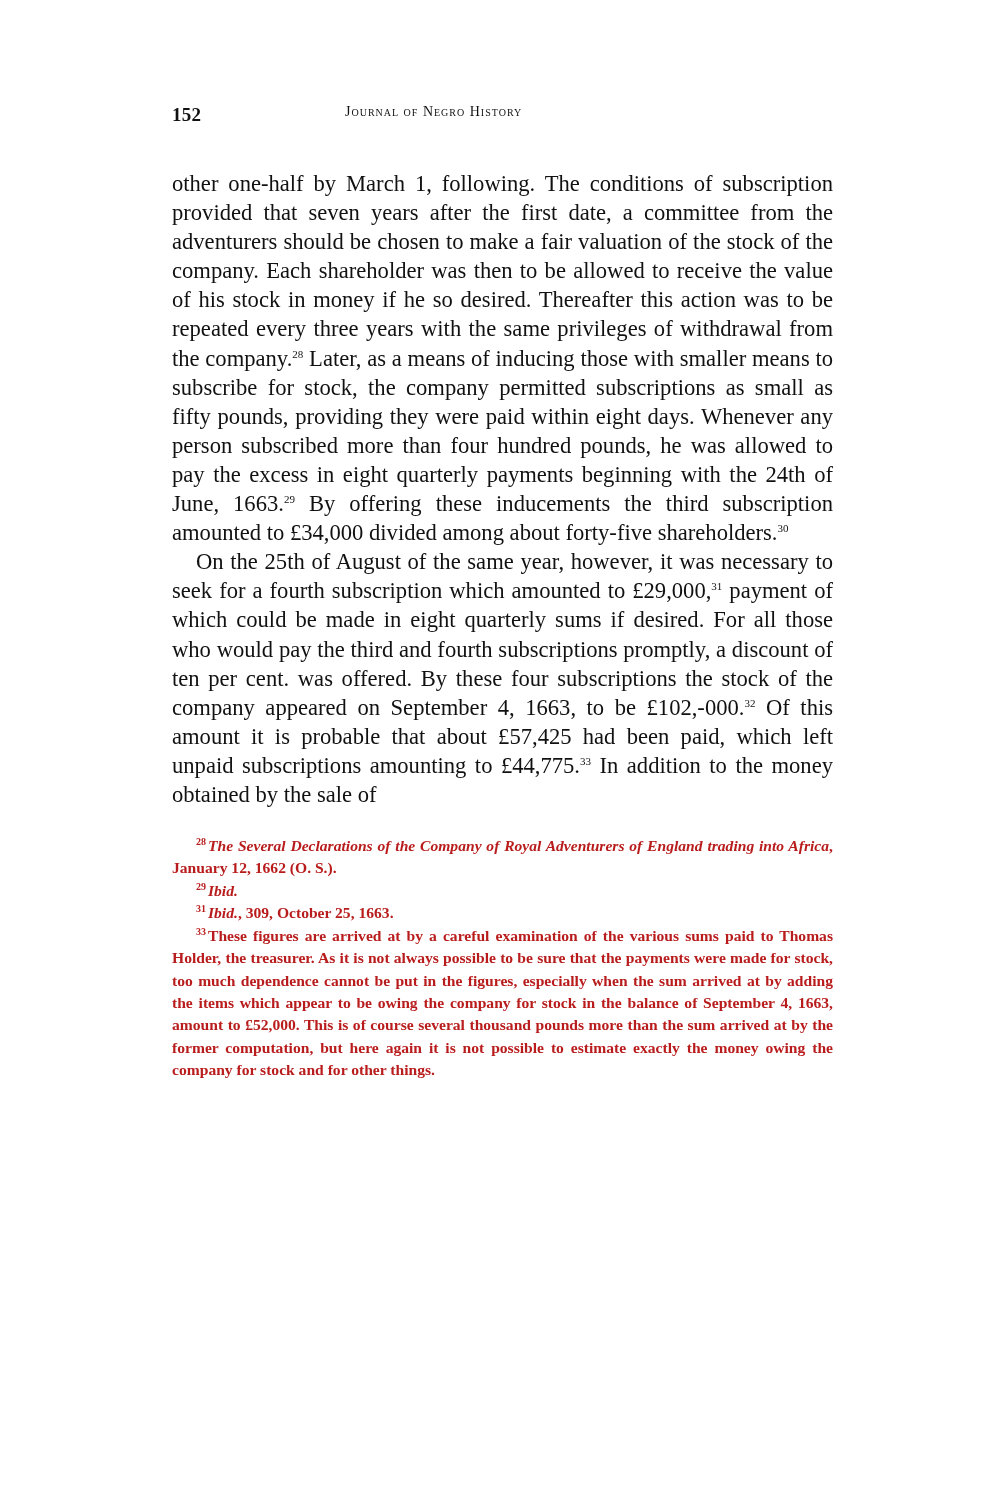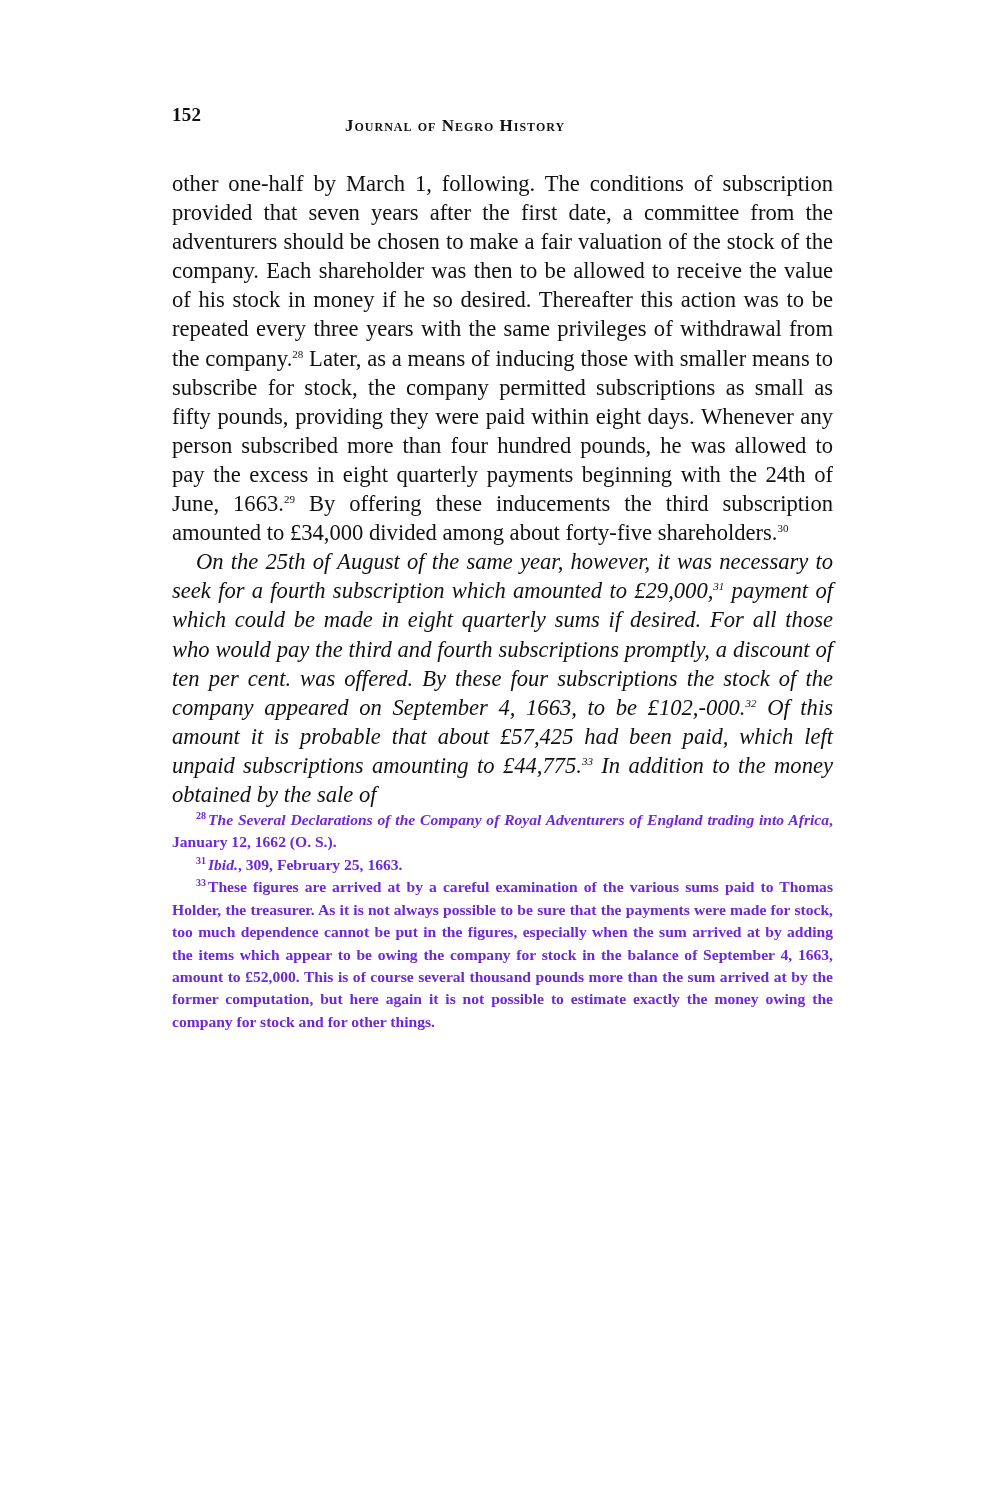--- a/index.html
+++ b/index.html
@@ -32,52 +32,51 @@
     position: absolute;
     left: 0;
     top: 0;
     font-size: 19px;
     font-weight: bold;
     letter-spacing: 0.3px;
   }
   .journal-title {
     position: absolute;
     left: 173px;
-    top: 12px;
+    top: 0;
     font-variant: small-caps;
-    font-weight: bold;
-    font-size: 17px;
+    font-weight: normal;
+    font-size: 14px;
     letter-spacing: 1px;
   }
   .body-text {
     margin-top: 37px;
     font-size: 22.6px;
     line-height: 29.1px;
     text-align: justify;
     hyphens: manual;
   }
   .body-text p {
     margin: 0;
   }
   .body-text p.indent {
     text-indent: 24px;
-    font-style: italic;
   }
   sup {
     font-size: 11px;
     line-height: 0;
     vertical-align: 0.75em;
   }
   .footnotes {
-    margin-top: 0;
+    margin-top: 26px;
     font-size: 15.6px;
     line-height: 22.4px;
     text-align: justify;
     font-weight: bold;
-    color: #6d28d9;
+    color: #b91c1c;
   }
   .footnote {
     margin: 0;
     text-indent: 24px;
   }
   .footnote sup {
     font-size: 10px;
     font-weight: bold;
     vertical-align: 0.6em;
     margin-right: 2px;
@@ -103,20 +102,23 @@
     <p class="indent">
       <span>On the 25th of August of the same year, however, it was necessary to seek for a fourth subscription which amounted to £29,000,</span><sup>31</sup><span> payment of which could be made in eight quar­terly sums if desired.  For all those who would pay the third and fourth subscriptions promptly, a discount of ten per cent. was offered.  By these four subscriptions the stock of the company appeared on September 4, 1663, to be £102,-000.</span><sup>32</sup><span>  Of this amount it is probable that about £57,425 had been paid, which left unpaid subscriptions amounting to £44,775.</span><sup>33</sup><span>  In addition to the money obtained by the sale of</span>
     </p>
   </div>
 
   <div class="footnotes">
     <p class="footnote">
       <sup>28</sup><i>The Several Declarations of the Company of Royal Adventurers of Eng­land trading into Africa</i><span>, January 12, 1662 (O. S.).</span>
     </p>
     <p class="footnote">
-      <sup>31</sup><i>Ibid.</i><span>, 309, February 25, 1663.</span>
+      <sup>29</sup><i>Ibid.</i><span></span>
+    </p>
+    <p class="footnote">
+      <sup>31</sup><i>Ibid.</i><span>, 309, October 25, 1663.</span>
     </p>
     <p class="footnote">
       <sup>33</sup><i></i><span>These figures are arrived at by a careful examination of the various sums paid to Thomas Holder, the treasurer.  As it is not always possible to be sure that the payments were made for stock, too much dependence cannot be put in the figures, especially when the sum arrived at by adding the items which appear to be owing the company for stock in the balance of September 4, 1663, amount to £52,000.  This is of course several thousand pounds more than the sum arrived at by the former computation, but here again it is not possible to estimate exactly the money owing the company for stock and for other things.</span>
     </p>
   </div>
 
 </div>
 
 </body></html>

